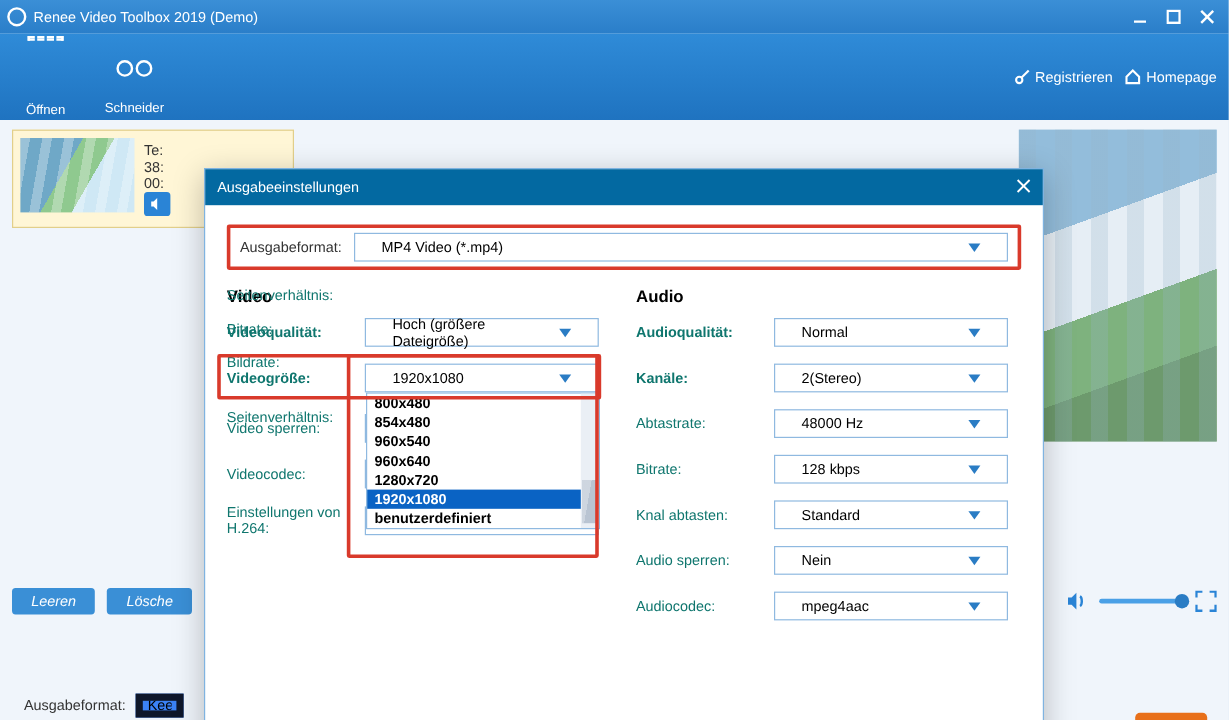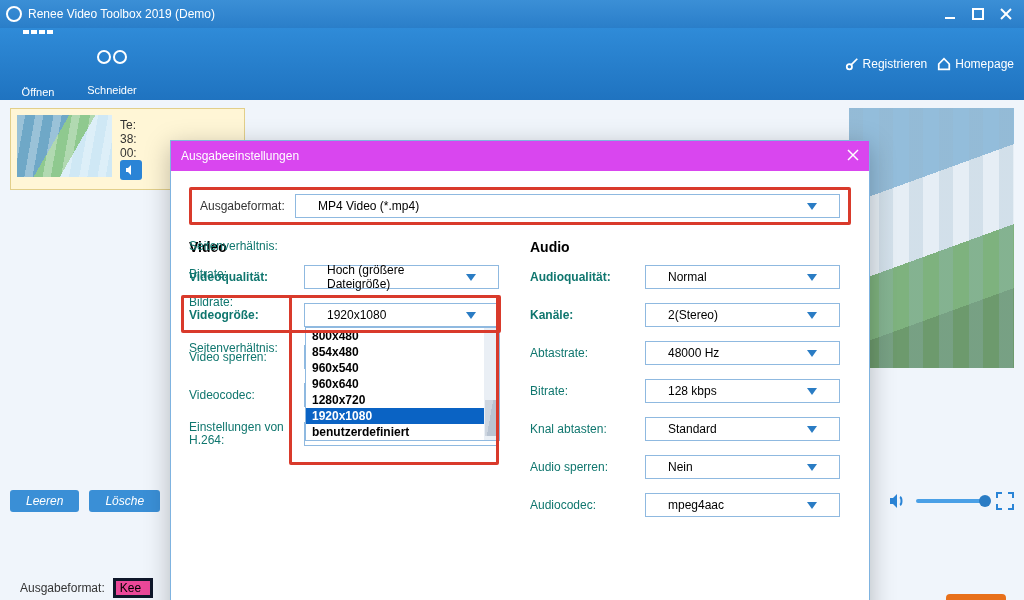--- a/index.html
+++ b/index.html
@@ -39,30 +39,30 @@
 .playbar { position:absolute; right:10px; top:392px; display:flex; align-items:center; gap:10px;}
 .playbar .vol { width:18px; height:18px; }
 .playbar .slider { width:70px; height:4px; background:#4aa0e6; position:relative; border-radius:2px;}
 .playbar .slider::after{content:"";position:absolute;right:-5px;top:-4px;width:12px;height:12px;background:#2a7cc4;border-radius:50%;}
 .playbar .fs{width:18px;height:18px;}
 
 .background-checks { position:absolute; left:190px; top:448px; font-size:12px; color:#333; display:flex; flex-direction:column; gap:6px;}
 .background-checks label { display:flex; align-items:center; gap:6px; }
 .bottom-row { position:absolute; left:20px; top:478px; display:flex; flex-direction:column; gap:10px; font-size:12px; color:#333;}
 .bottom-row .r{display:flex; align-items:center; gap:8px;}
-.bottom-row .r input{width:40px; height:20px; border:3px solid #0f172a; padding:0 4px; background:#ec4899;}
+.bottom-row .r input{width:40px; height:20px; border:6px solid #0f172a; padding:0 4px; background:#3b82f6;}
 .bottom-checks { position:absolute; left:190px; bottom:8px; display:flex; gap:40px; font-size:12px; color:#333;}
 .bottom-checks label{display:flex; align-items:center; gap:6px;}
 .bottom-checks input{accent-color:#2a7cc4;}
 
 .startbtn { position:absolute; right:18px; top:494px; width:60px; height:42px; background:#e8701a; color:#fff; font-size:18px; border:none; border-radius:4px; display:flex; align-items:center; justify-content:flex-end; padding-right:8px;}
 
 
 .modal { position:absolute; left:170px; top:40px; width:700px; height:510px; background:#fff; border:1px solid #7fb3e0; box-shadow:0 6px 24px rgba(0,0,0,.25); display:flex; flex-direction:column; }
-.modal-title { height:30px; background:#d946ef; color:#fff; display:flex; align-items:center; padding:0 10px; font-size:12px;}
+.modal-title { height:30px; background:#0369a1; color:#fff; display:flex; align-items:center; padding:0 10px; font-size:12px;}
 .modal-title .mt-text{flex:1;}
 .modal-title .close{cursor:pointer;}
 .modal-body { flex:1; padding:8px 18px 0 18px; overflow:hidden; position:relative;}
 .of-row { display:flex; align-items:center; margin:8px 0 10px 0; border:3px solid #d93a2b; padding:4px 8px; border-radius:2px;}
 .of-label { width:95px; font-size:12px; color:#333;}
 .select { flex:1; height:24px; border:1px solid #8fb9e0; display:flex; align-items:center; padding:0 22px; justify-content:space-between; background:#fff; cursor:pointer;}
 .select .tri { width:0;height:0;border-left:5px solid transparent;border-right:5px solid transparent;border-top:7px solid #2a7cc4;}
 .cols { display:flex; gap:20px; }
 .col { flex:1; }
 .col h3 { font-size:14px; font-weight:bold; color:#000; margin:4px 0 10px 0;}

